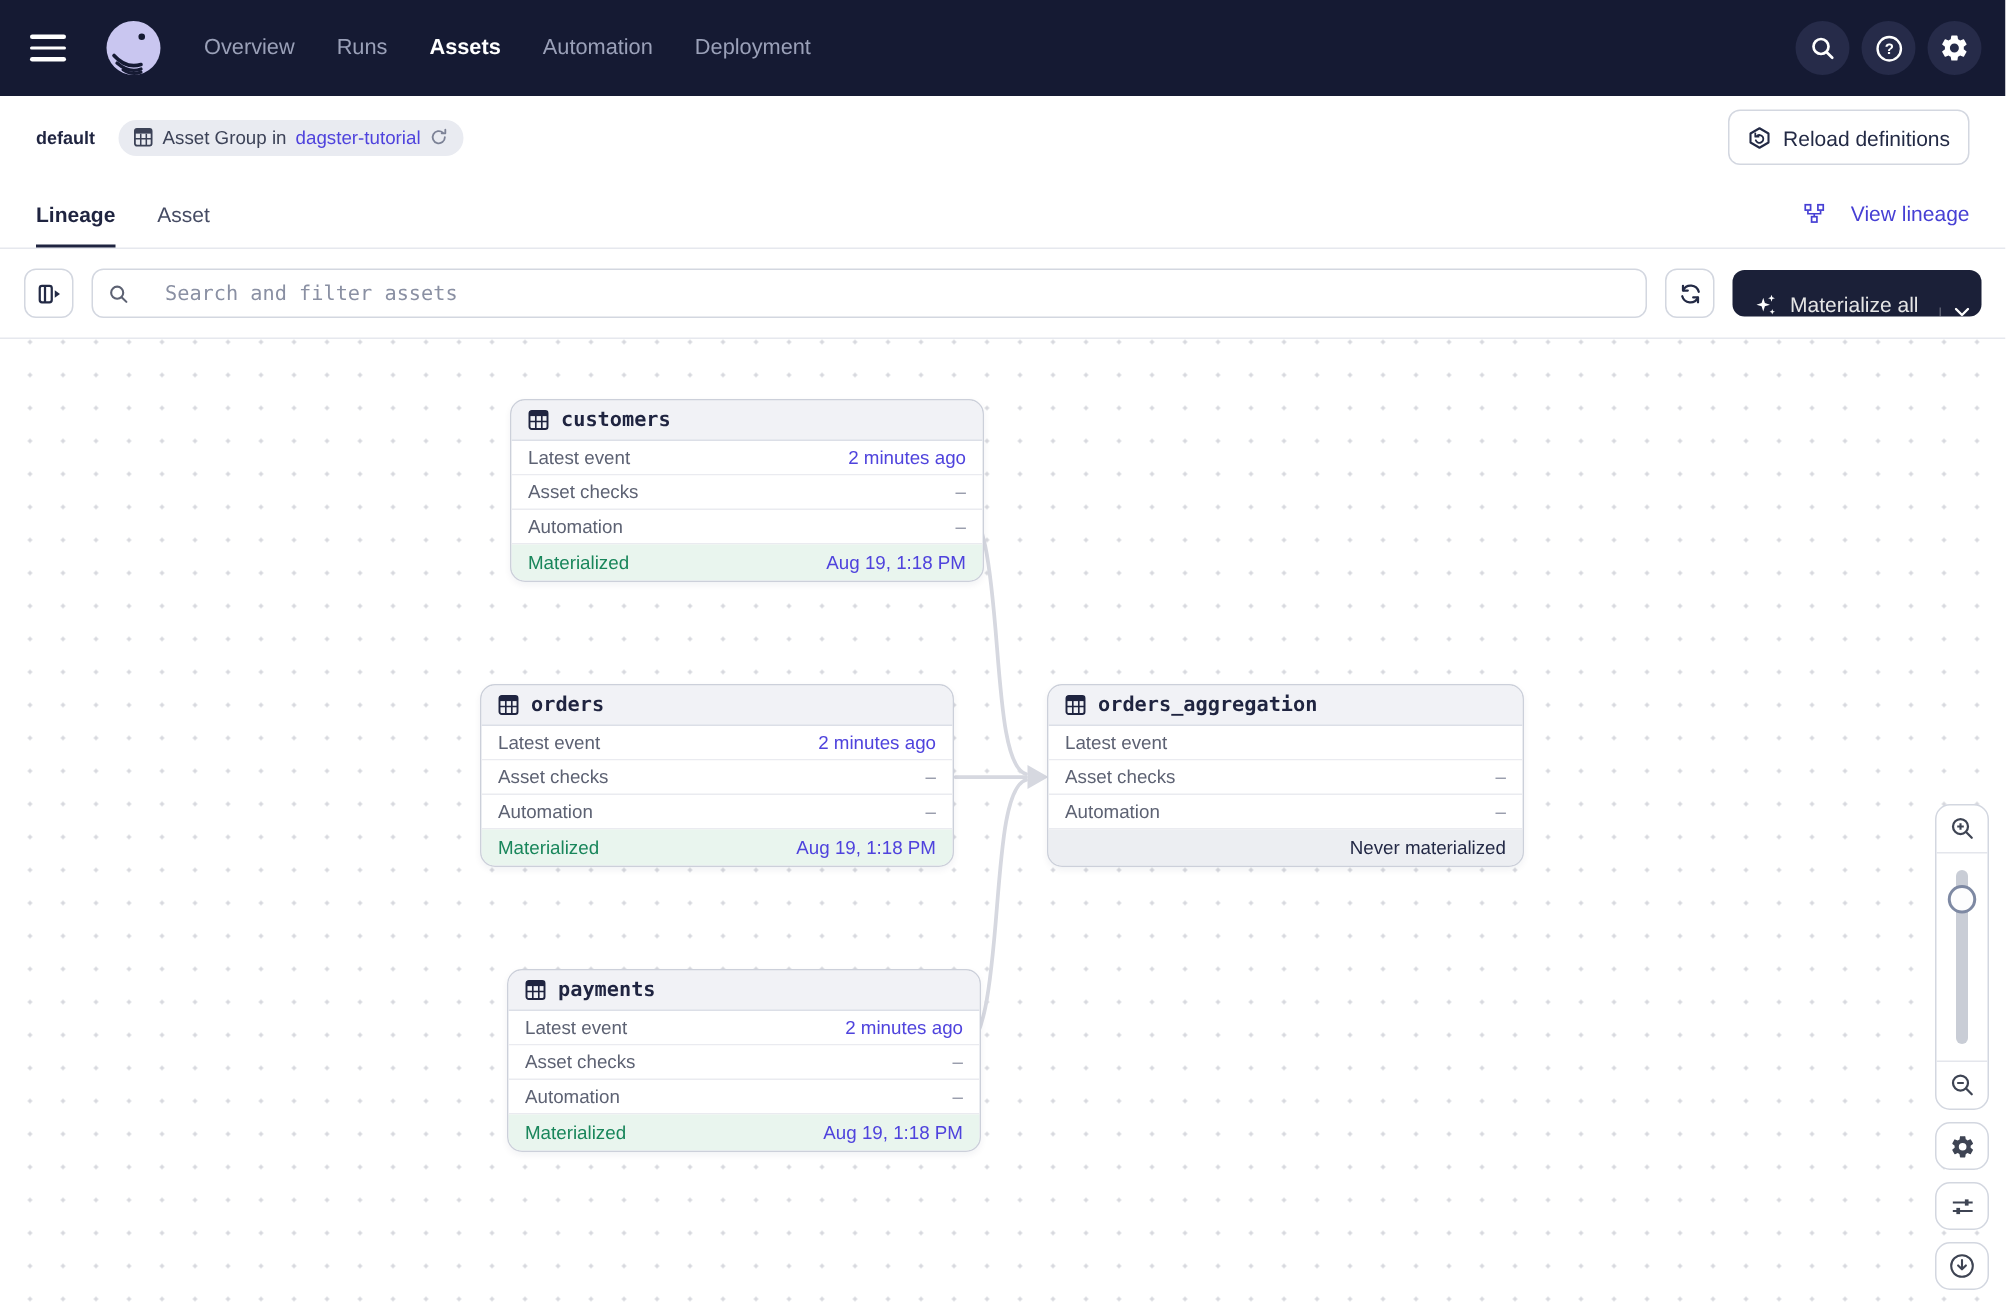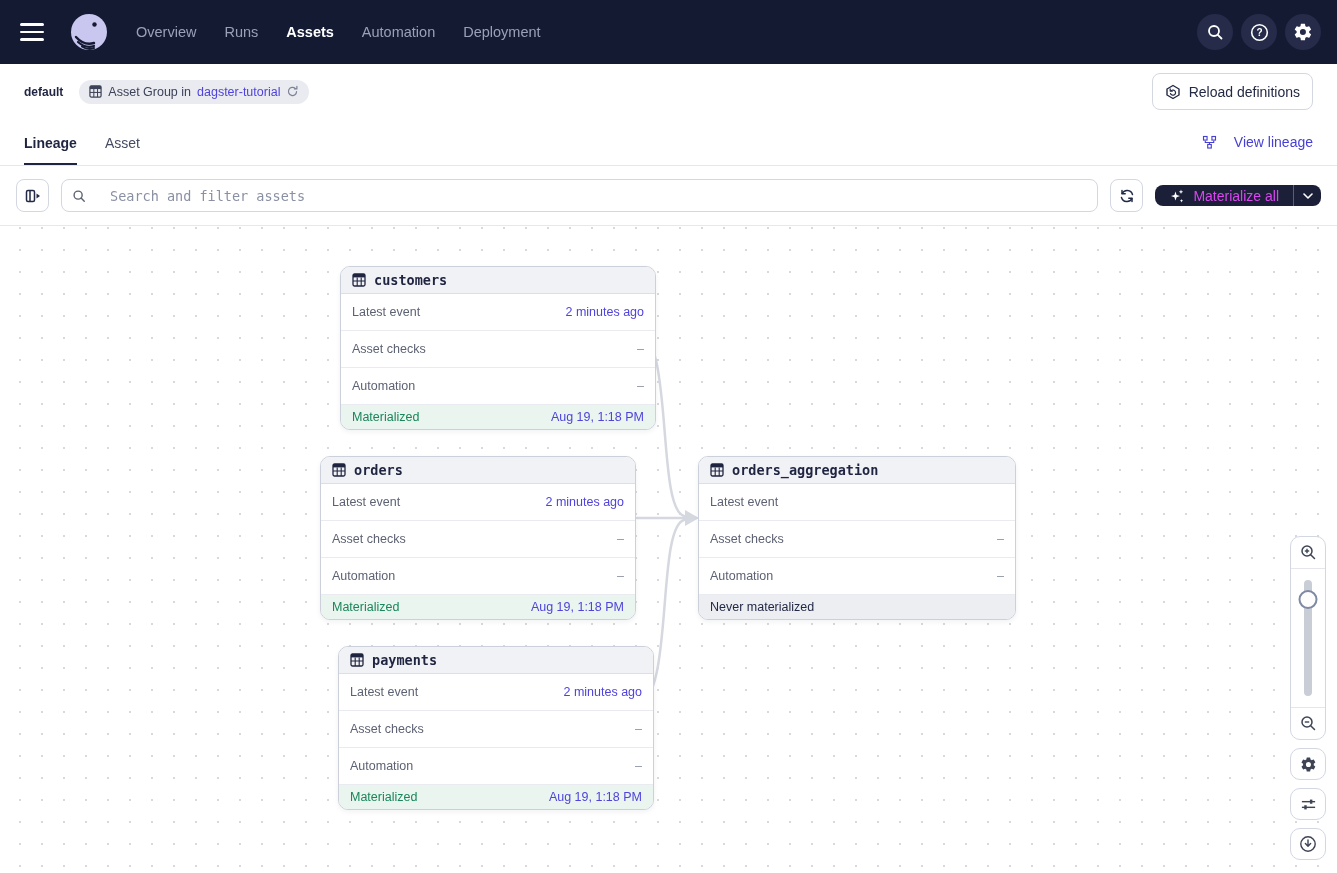--- a/index.html
+++ b/index.html
@@ -30,41 +30,41 @@
   .tab.active { color:#1f2440; font-weight:700; border-bottom-color:#1f2440; }
   .tabs-spacer { flex:1; }
   .view-lineage { display:flex; align-items:center; gap:17px; font-size:14px; color:#463fd4; cursor:pointer; }
 
   
   .toolbar { height:60px; display:flex; align-items:center; gap:12px; padding:0 16px; background:#fff; border-bottom:1px solid #e6e8ee; }
   .sq-btn { width:33px; height:33px; border:1px solid #d3d7e0; border-radius:8px; background:#fff; display:flex; align-items:center; justify-content:center; cursor:pointer; flex:0 0 auto; }
   .search-box { flex:1; height:33px; border:1px solid #d3d7e0; border-radius:8px; display:flex; align-items:center; padding:0 10px; gap:8px; background:#fff; }
   .search-box input { border:none; outline:none; flex:1; font-family:"DejaVu Sans Mono", monospace; font-size:13.5px; color:#232a45; background:transparent;margin-left:16px; }
   .search-box input::placeholder { color:#8a90a3; }
-  .mat-group { display:flex; height:21px; border-radius:8px; overflow:hidden; background:#1b2038; color:#d946ef; cursor:pointer; flex:0 0 auto; }
+  .mat-group { display:flex; height:31px; border-radius:8px; overflow:hidden; background:#1b2038; color:#e5e5e5; cursor:pointer; flex:0 0 auto;align-items:flex-end; }
   .mat-main { display:flex; align-items:center; gap:8px; padding:0 14px; font-size:14px; font-weight:500; }
   .mat-caret { width:28px; display:flex; align-items:center; justify-content:center; border-left:1px solid rgba(255,255,255,0.28); }
 
   
   .graph { position:relative; height:646px; background-color:#ffffff;
     background-image:radial-gradient(circle, #d8d9df 1.4px, transparent 1.4px);
     background-size:22px 22px; background-position:9px 13px; overflow:hidden; }
   .edges { position:absolute; left:0; top:0; pointer-events:none; }
 
   .asset-card { position:absolute; width:316px; border:1px solid #ccd0da; border-radius:10px; background:#fff; box-shadow:0 2px 5px rgba(25,30,60,0.06); overflow:hidden; cursor:pointer; }
   .card-header { display:flex; align-items:center; gap:8px; height:27px; padding:0 11px; background:#f1f2f6; border-bottom:1px solid #dcdfe7; font-family:"DejaVu Sans Mono", monospace; font-weight:700; font-size:13.5px; color:#1f2440; }
-  .card-row { display:flex; align-items:center; justify-content:space-between; height:37px; padding:0 11px; font-size:12.5px; background:#fff; border-bottom:1px solid #eaebf0; }
+  .card-row { display:flex; align-items:center; justify-content:space-between; height:23px; padding:0 11px; font-size:12.5px; background:#fff; border-bottom:1px solid #eaebf0; }
   .card-row .lbl { color:#5d6273; }
   .card-row .val-link { color:#4f43dd; }
   .card-row .val-dash { color:#8d92a3; }
   .status-row { display:flex; align-items:center; justify-content:space-between; height:24px; padding:0 11px; font-size:12.5px; }
   .status-materialized { background:#e9f5ee; }
   .status-materialized .st-lbl { color:#19865b; }
   .status-materialized .st-val { color:#4f43dd; }
-  .status-never { background:#eceef2; }
+  .status-never { background:#eceef2;justify-content:flex-end; }
   .status-never .st-lbl { color:#232946; }
 
   
   .zoom-stack { position:absolute; right:11px; top:310px; width:36px; height:204px; border:1px solid #d3d7e0; border-radius:10px; background:#fff; display:flex; flex-direction:column; }
   .zoom-btn { height:32px; display:flex; align-items:center; justify-content:center; cursor:pointer; }
   .zoom-btn.top { border-bottom:1px solid #e4e6ec; }
   .zoom-btn.bottom { border-top:1px solid #e4e6ec; }
   .slider-area { flex:1; position:relative; cursor:pointer; }
   .slider-track { position:absolute; left:50%; transform:translateX(-50%); top:11px; bottom:11px; width:8px; border-radius:4px; background:#c9cdd6; }
   .slider-handle { position:absolute; left:50%; transform:translateX(-50%); top:21px; width:19px; height:19px; border-radius:50%; background:#fdfdfe; border:2px solid #7e89a3; cursor:grab; }

